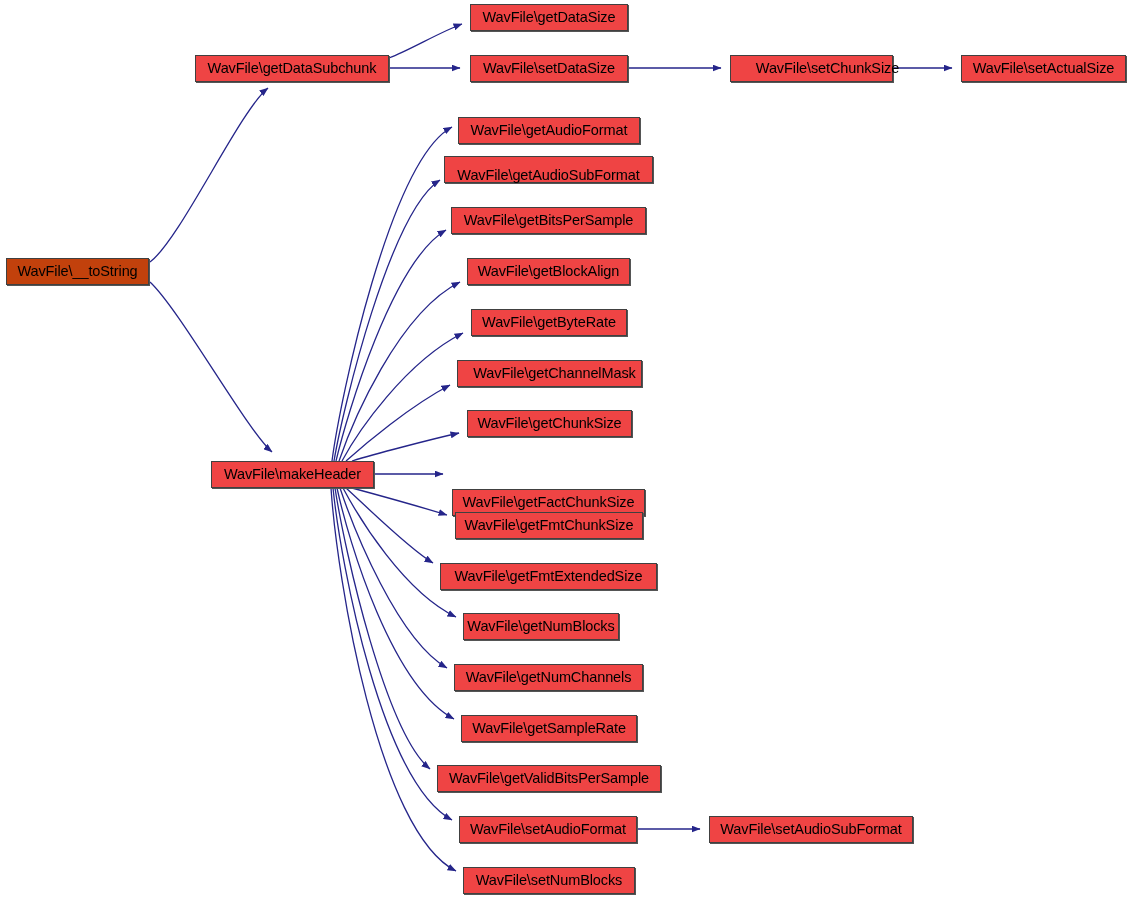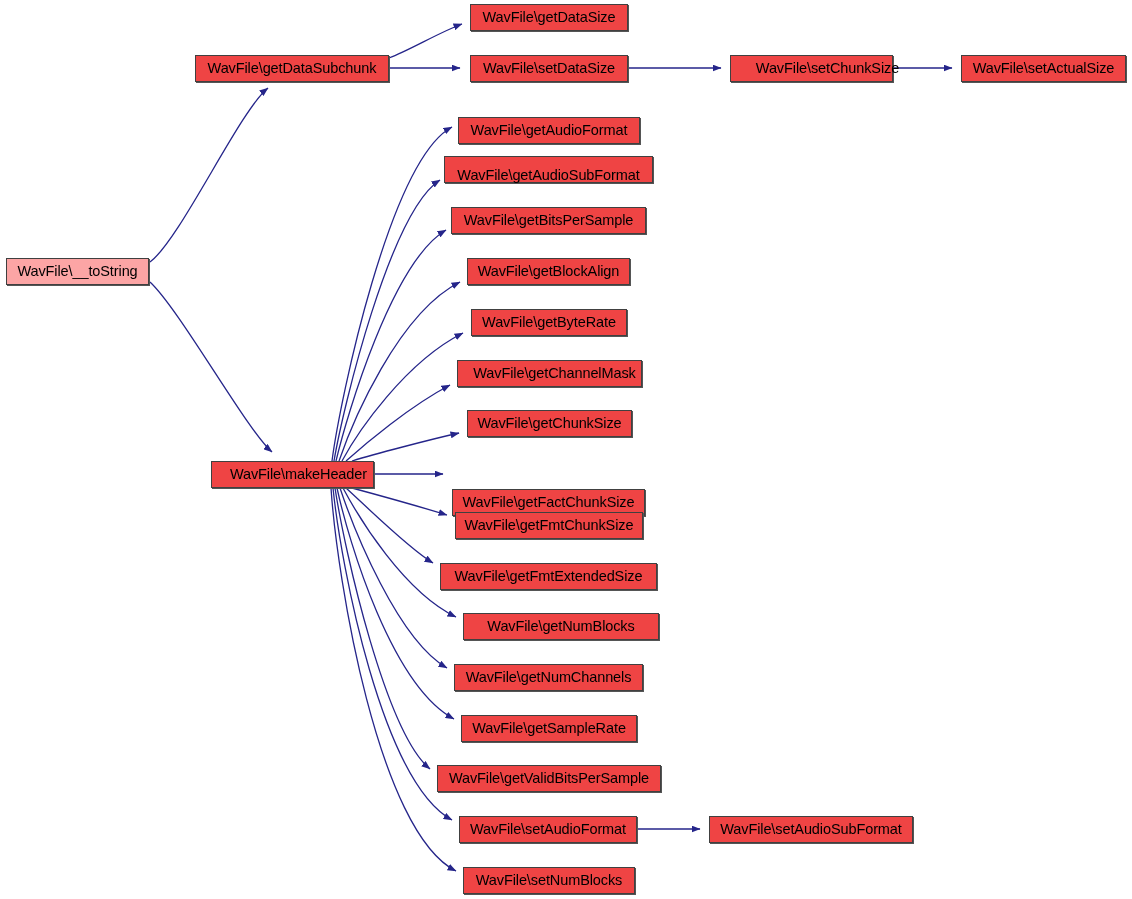--- a/index.html
+++ b/index.html
@@ -35,21 +35,21 @@
     font-size: 14.5px;
     line-height: 1;
     display: flex;
     align-items: center;
     justify-content: center;
     white-space: nowrap;
     box-shadow: 1px 1px 0 0 #555555;
     letter-spacing: -0.1px;
   }
   .node.root {
-    background: #fca5a5;
+    background: #c2410c;
     border-color: #404040;
   }
   .node-label {
     display: block;
     padding: 0 6px;
   }
 </style>
 </head>
 <body>
 
@@ -98,21 +98,21 @@
       </div>
       <div class="node" style="left: 470px; top: 55px; width: 158px; height: 27px;">
         <span class="node-label">WavFile\setDataSize</span>
       </div>
       <div class="node" style="left: 730px; top: 55px; width: 163px; height: 27px; padding-left: 32px;">
         <span class="node-label">WavFile\setChunkSize</span>
       </div>
       <div class="node" style="left: 961px; top: 55px; width: 165px; height: 27px;">
         <span class="node-label">WavFile\setActualSize</span>
       </div>
-      <div class="node" style="left: 211px; top: 461px; width: 163px; height: 27px; justify-content: flex-end;">
+      <div class="node" style="left: 211px; top: 461px; width: 163px; height: 27px;">
         <span class="node-label">WavFile\makeHeader</span>
       </div>
       <div class="node" style="left: 458px; top: 105px; width: 182px; height: 27px; margin-top: 12px;">
         <span class="node-label">WavFile\getAudioFormat</span>
       </div>
       <div class="node" style="left: 444px; top: 156px; width: 209px; height: 27px; align-items: flex-end;">
         <span class="node-label">WavFile\getAudioSubFormat</span>
       </div>
       <div class="node" style="left: 451px; top: 207px; width: 195px; height: 27px;">
         <span class="node-label">WavFile\getBitsPerSample</span>
@@ -131,21 +131,21 @@
       </div>
       <div class="node" style="left: 452px; top: 461px; width: 193px; height: 27px; margin-top: 28px;">
         <span class="node-label">WavFile\getFactChunkSize</span>
       </div>
       <div class="node" style="left: 455px; top: 512px; width: 188px; height: 27px;">
         <span class="node-label">WavFile\getFmtChunkSize</span>
       </div>
       <div class="node" style="left: 440px; top: 563px; width: 217px; height: 27px;">
         <span class="node-label">WavFile\getFmtExtendedSize</span>
       </div>
-      <div class="node" style="left: 463px; top: 613px; width: 196px; height: 27px;">
+      <div class="node" style="left: 463px; top: 613px; width: 156px; height: 27px;">
         <span class="node-label">WavFile\getNumBlocks</span>
       </div>
       <div class="node" style="left: 454px; top: 664px; width: 189px; height: 27px;">
         <span class="node-label">WavFile\getNumChannels</span>
       </div>
       <div class="node" style="left: 461px; top: 715px; width: 176px; height: 27px;">
         <span class="node-label">WavFile\getSampleRate</span>
       </div>
       <div class="node" style="left: 437px; top: 765px; width: 224px; height: 27px;">
         <span class="node-label">WavFile\getValidBitsPerSample</span>

